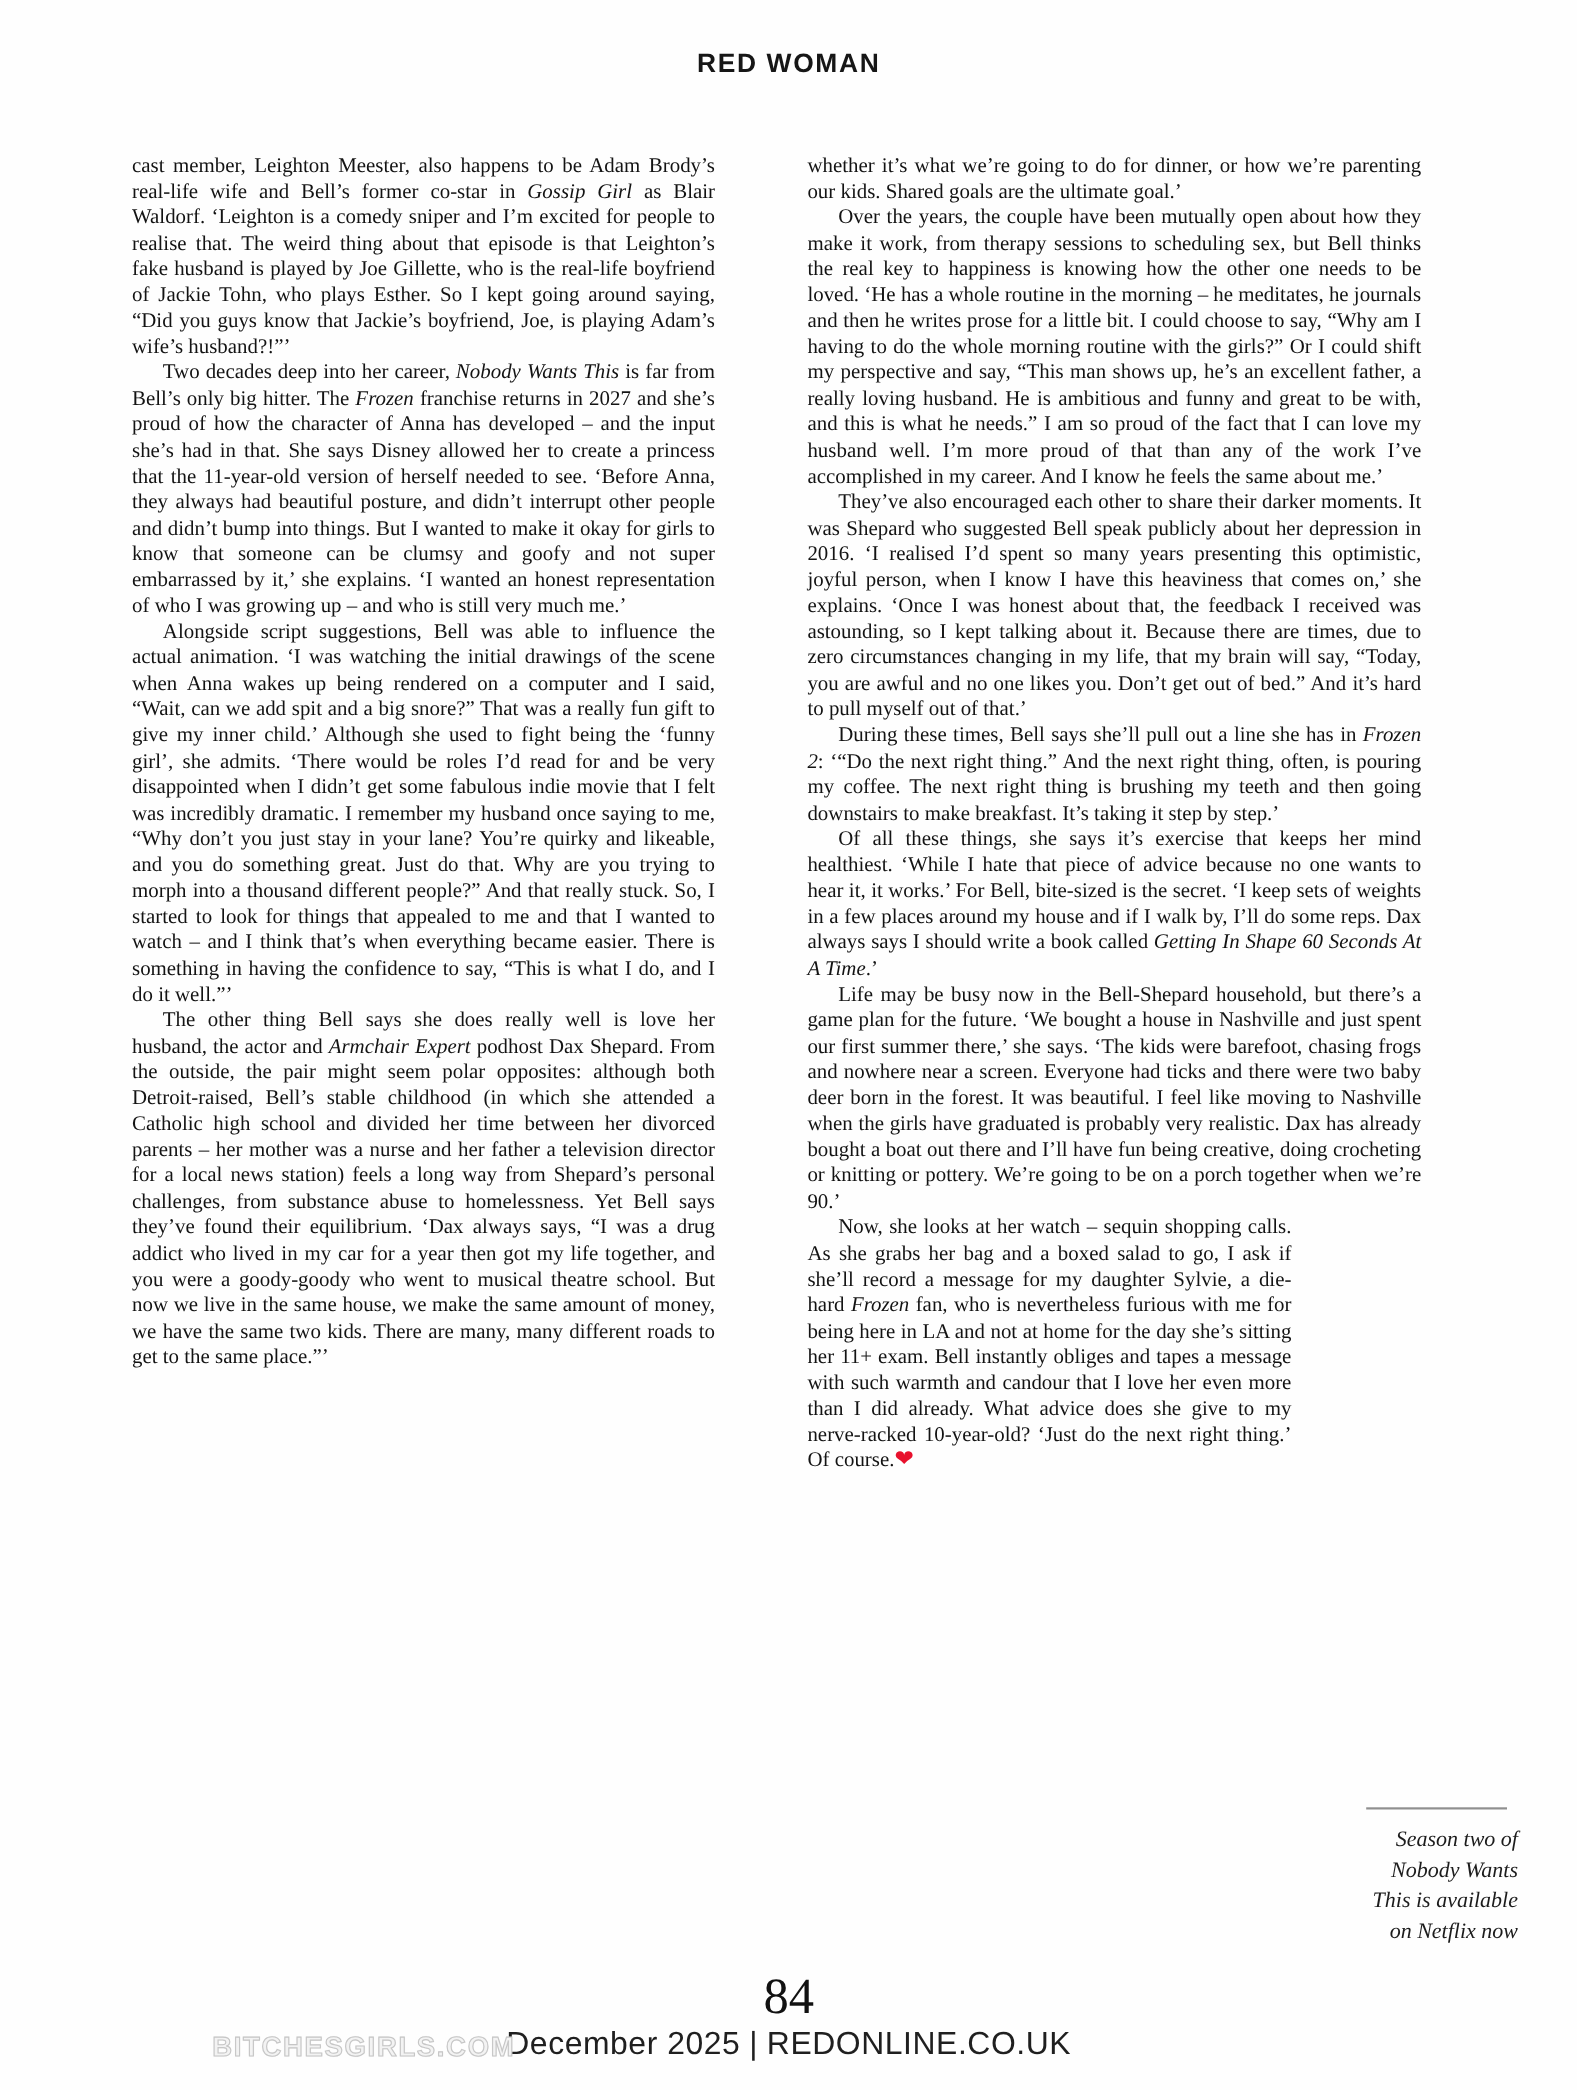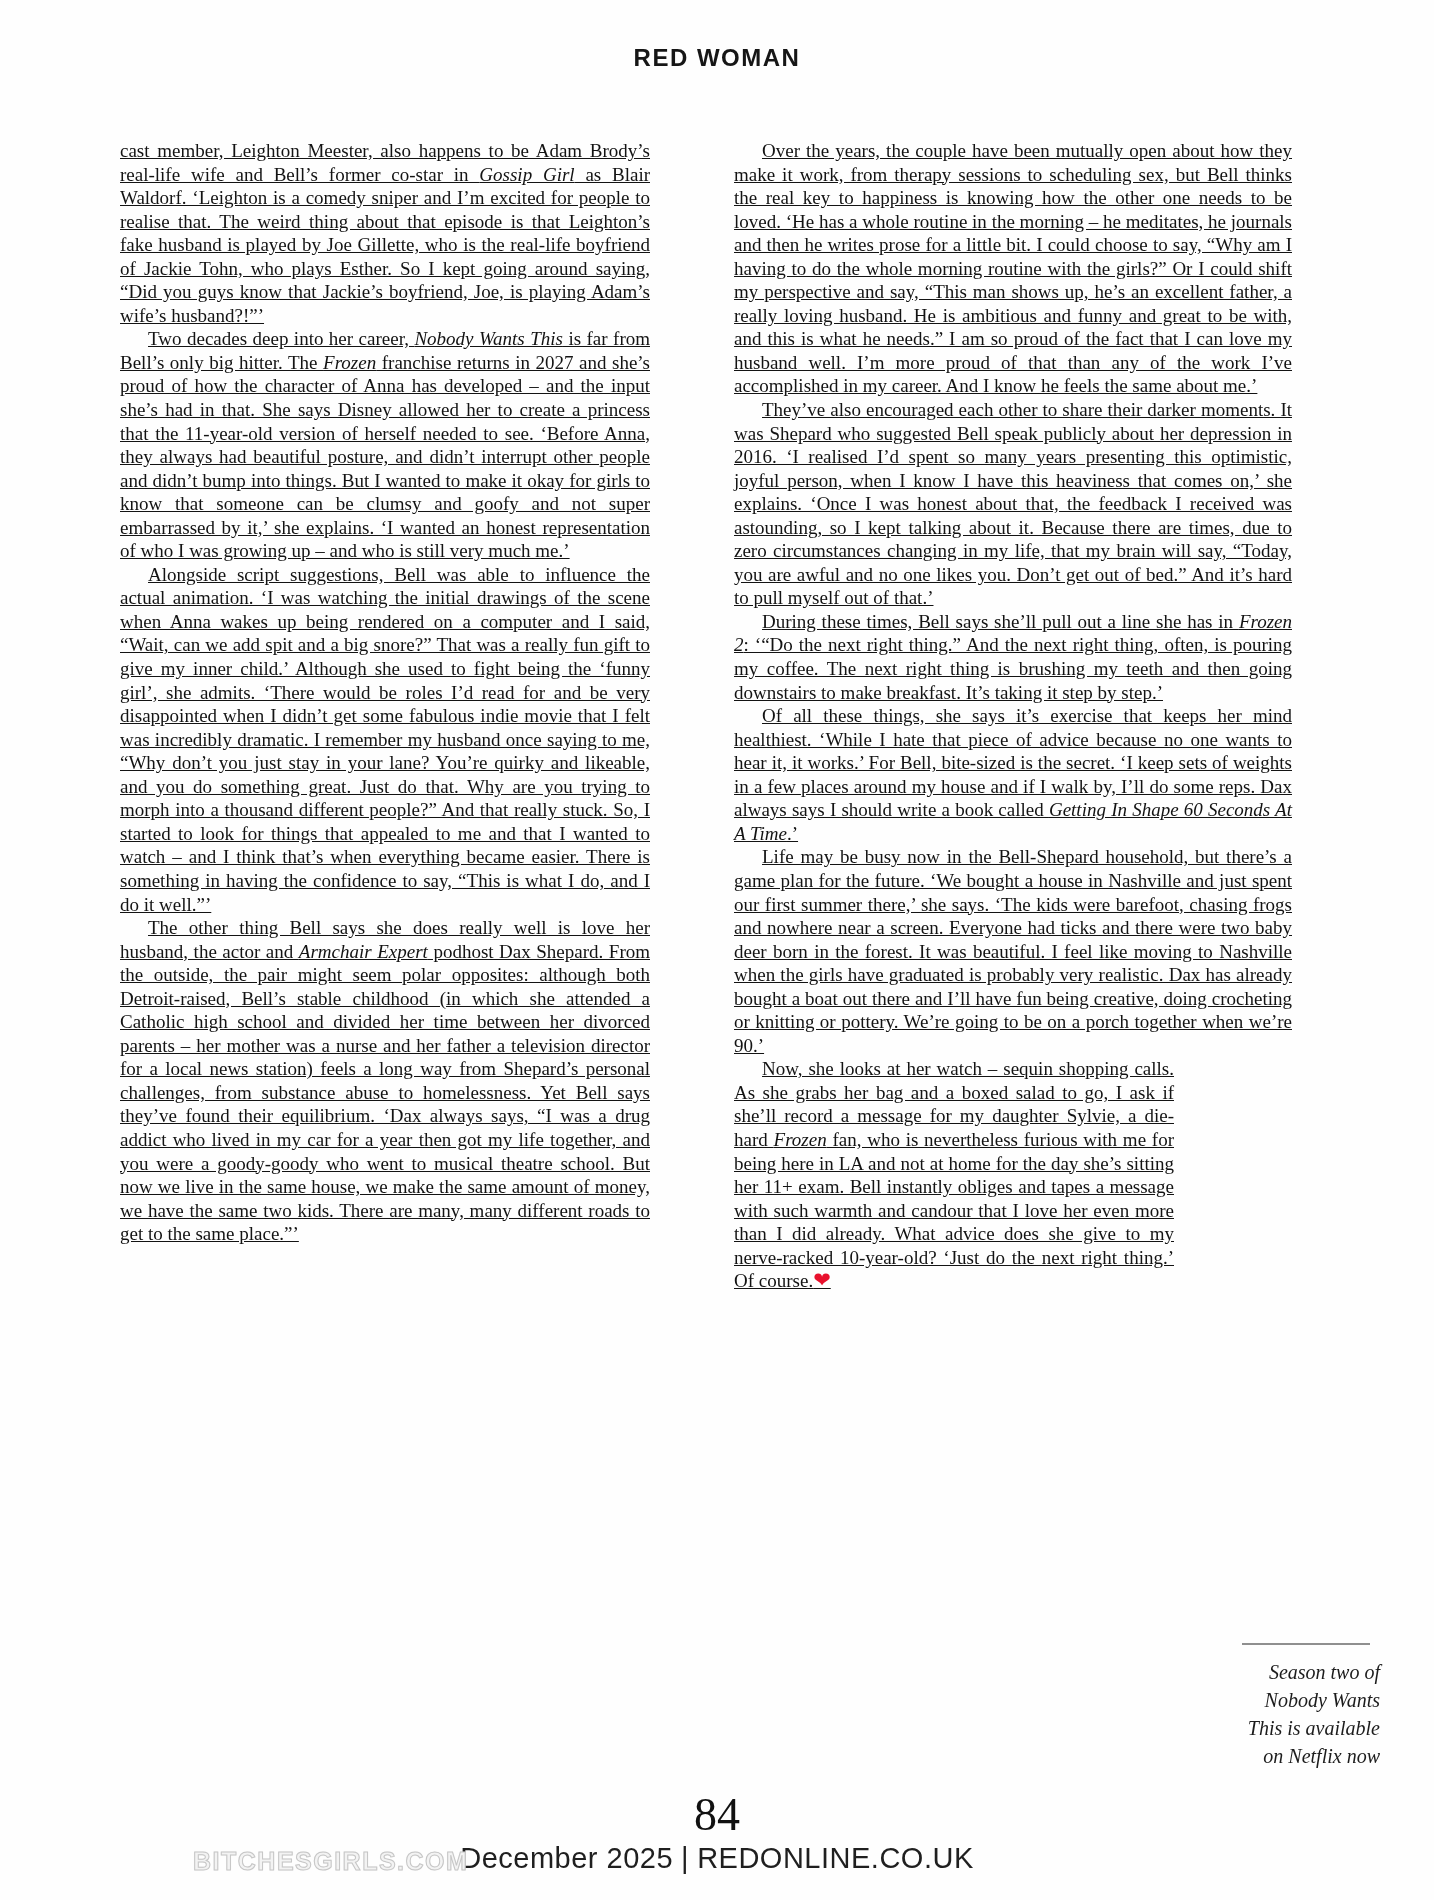--- a/index.html
+++ b/index.html
@@ -23,21 +23,21 @@
   
   #columns {
     position:absolute; left:120px; top:139px; display:flex;
   }
   #left-col  { width:530px; margin-right:84px; }
   #right-col { width:558px; }
   .col {
     font-size:19px; line-height:23.55px; color:#131313;
     text-align:justify;
   }
-  .para { margin:0; text-indent:28px;text-decoration:underline; }
+  .para { margin:0; text-indent:28px; }
   .para.no-indent { text-indent:0; }
   .para i { font-style:italic; }
   
   .note-spacer {
     float:right; width:118px; height:160px; margin-top:117px;
   }
   .heart { font-style:normal; font-size:21px; line-height:0; }
   
   #sidebar-note {
     position:absolute; left:1232px; top:1643px; width:148px;
@@ -80,20 +80,21 @@
   <div id="running-head">RED WOMAN</div>
 
   <div id="columns">
     <div id="left-col" class="col">
         <p class="para no-indent"><span>cast member, Leighton Meester, also happens to be Adam Brody’s real-life wife and Bell’s former co-star in </span><i>Gossip Girl</i><span> as Blair Waldorf. ‘Leighton is a comedy sniper and I’m excited for people to realise that. The weird thing about that episode is that Leighton’s fake husband is played by Joe Gillette, who is the real-life boyfriend of Jackie Tohn, who plays Esther. So I kept going around saying, “Did you guys know that Jackie’s boyfriend, Joe, is playing Adam’s wife’s husband?!”’</span></p>
         <p class="para"><span>Two decades deep into her career, </span><i>Nobody Wants This</i><span> is far from Bell’s only big hitter. The </span><i>Frozen</i><span> franchise returns in 2027 and she’s proud of how the character of Anna has developed – and the input she’s had in that. She says Disney allowed her to create a princess that the 11-year-old version of herself needed to see. ‘Before Anna, they always had beautiful posture, and didn’t interrupt other people and didn’t bump into things. But I wanted to make it okay for girls to know that someone can be clumsy and goofy and not super embarrassed by it,’ she explains. ‘I wanted an honest representation of who I was growing up – and who is still very much me.’</span></p>
         <p class="para"><span>Alongside script suggestions, Bell was able to influence the actual animation. ‘I was watching the initial drawings of the scene when Anna wakes up being rendered on a computer and I said, “Wait, can we add spit and a big snore?” That was a really fun gift to give my inner child.’ Although she used to fight being the ‘funny girl’, she admits. ‘There would be roles I’d read for and be very disappointed when I didn’t get some fabulous indie movie that I felt was incredibly dramatic. I remember my husband once saying to me, “Why don’t you just stay in your lane? You’re quirky and likeable, and you do something great. Just do that. Why are you trying to morph into a thousand different people?” And that really stuck. So, I started to look for things that appealed to me and that I wanted to watch – and I think that’s when everything became easier. There is something in having the confidence to say, “This is what I do, and I do it well.”’</span></p>
         <p class="para"><span>The other thing Bell says she does really well is love her husband, the actor and </span><i>Armchair Expert</i><span> podhost Dax Shepard. From the outside, the pair might seem polar opposites: although both Detroit-raised, Bell’s stable childhood (in which she attended a Catholic high school and divided her time between her divorced parents – her mother was a nurse and her father a television director for a local news station) feels a long way from Shepard’s personal challenges, from substance abuse to homelessness. Yet Bell says they’ve found their equilibrium. ‘Dax always says, “I was a drug addict who lived in my car for a year then got my life together, and you were a goody-goody who went to musical theatre school. But now we live in the same house, we make the same amount of money, we have the same two kids. There are many, many different roads to get to the same place.”’</span></p>
       </div>
     <div id="right-col" class="col">
+        <p class="para no-indent"><span>whether it’s what we’re going to do for dinner, or how we’re parenting our kids. Shared goals are the ultimate goal.’</span></p>
         <p class="para"><span>Over the years, the couple have been mutually open about how they make it work, from therapy sessions to scheduling sex, but Bell thinks the real key to happiness is knowing how the other one needs to be loved. ‘He has a whole routine in the morning – he meditates, he journals and then he writes prose for a little bit. I could choose to say, “Why am I having to do the whole morning routine with the girls?” Or I could shift my perspective and say, “This man shows up, he’s an excellent father, a really loving husband. He is ambitious and funny and great to be with, and this is what he needs.” I am so proud of the fact that I can love my husband well. I’m more proud of that than any of the work I’ve accomplished in my career. And I know he feels the same about me.’</span></p>
         <p class="para"><span>They’ve also encouraged each other to share their darker moments. It was Shepard who suggested Bell speak publicly about her depression in 2016. ‘I realised I’d spent so many years presenting this optimistic, joyful person, when I know I have this heaviness that comes on,’ she explains. ‘Once I was honest about that, the feedback I received was astounding, so I kept talking about it. Because there are times, due to zero circumstances changing in my life, that my brain will say, “Today, you are awful and no one likes you. Don’t get out of bed.” And it’s hard to pull myself out of that.’</span></p>
         <p class="para"><span>During these times, Bell says she’ll pull out a line she has in </span><i>Frozen 2</i><span>: ‘“Do the next right thing.” And the next right thing, often, is pouring my coffee. The next right thing is brushing my teeth and then going downstairs to make breakfast. It’s taking it step by step.’</span></p>
         <p class="para"><span>Of all these things, she says it’s exercise that keeps her mind healthiest. ‘While I hate that piece of advice because no one wants to hear it, it works.’ For Bell, bite-sized is the secret. ‘I keep sets of weights in a few places around my house and if I walk by, I’ll do some reps. Dax always says I should write a book called </span><i>Getting In Shape 60 Seconds At A Time</i><span>.’</span></p>
         <p class="para"><span>Life may be busy now in the Bell-Shepard household, but there’s a game plan for the future. ‘We bought a house in Nashville and just spent our first summer there,’ she says. ‘The kids were barefoot, chasing frogs and nowhere near a screen. Everyone had ticks and there were two baby deer born in the forest. It was beautiful. I feel like moving to Nashville when the girls have graduated is probably very realistic. Dax has already bought a boat out there and I’ll have fun being creative, doing crocheting or knitting or pottery. We’re going to be on a porch together when we’re 90.’</span></p>
         <p class="para"><span class="note-spacer"></span><span>Now, she looks at her watch – sequin shopping calls. As she grabs her bag and a boxed salad to go, I ask if she’ll record a message for my daughter Sylvie, a die-hard </span><i>Frozen</i><span> fan, who is nevertheless furious with me for being here in LA and not at home for the day she’s sitting her 11+ exam. Bell instantly obliges and tapes a message with such warmth and candour that I love her even more than I did already. What advice does she give to my nerve-racked 10-year-old? ‘Just do the next right thing.’ Of course.</span><span class="heart" style="color: rgb(232, 17, 45);">❤</span></p>
       </div>
   </div>
 
   <div id="sidebar-note">

